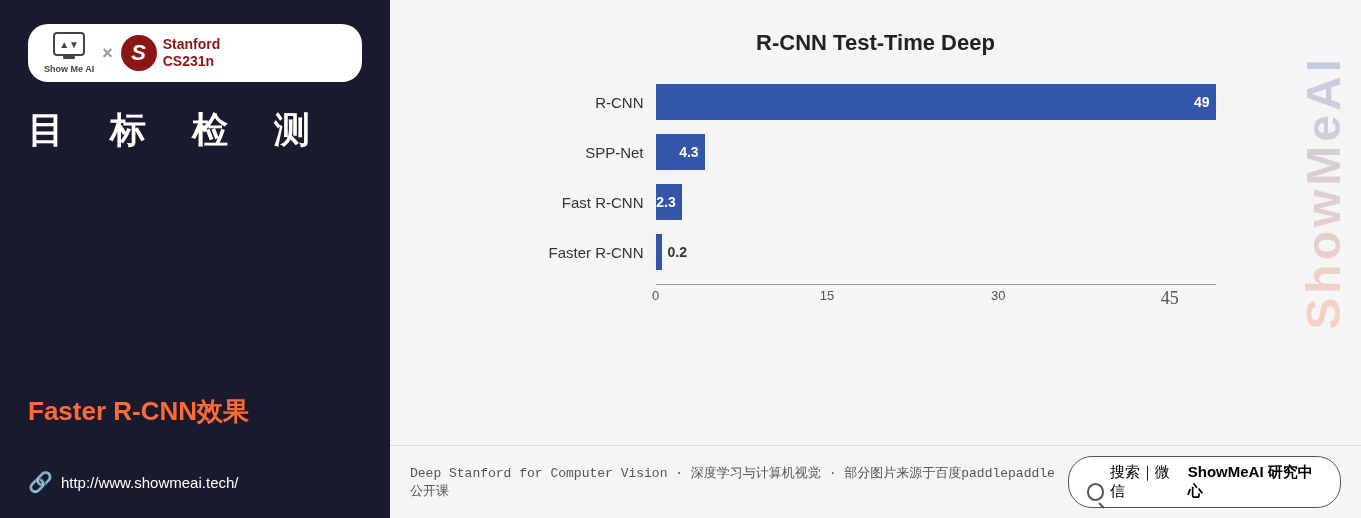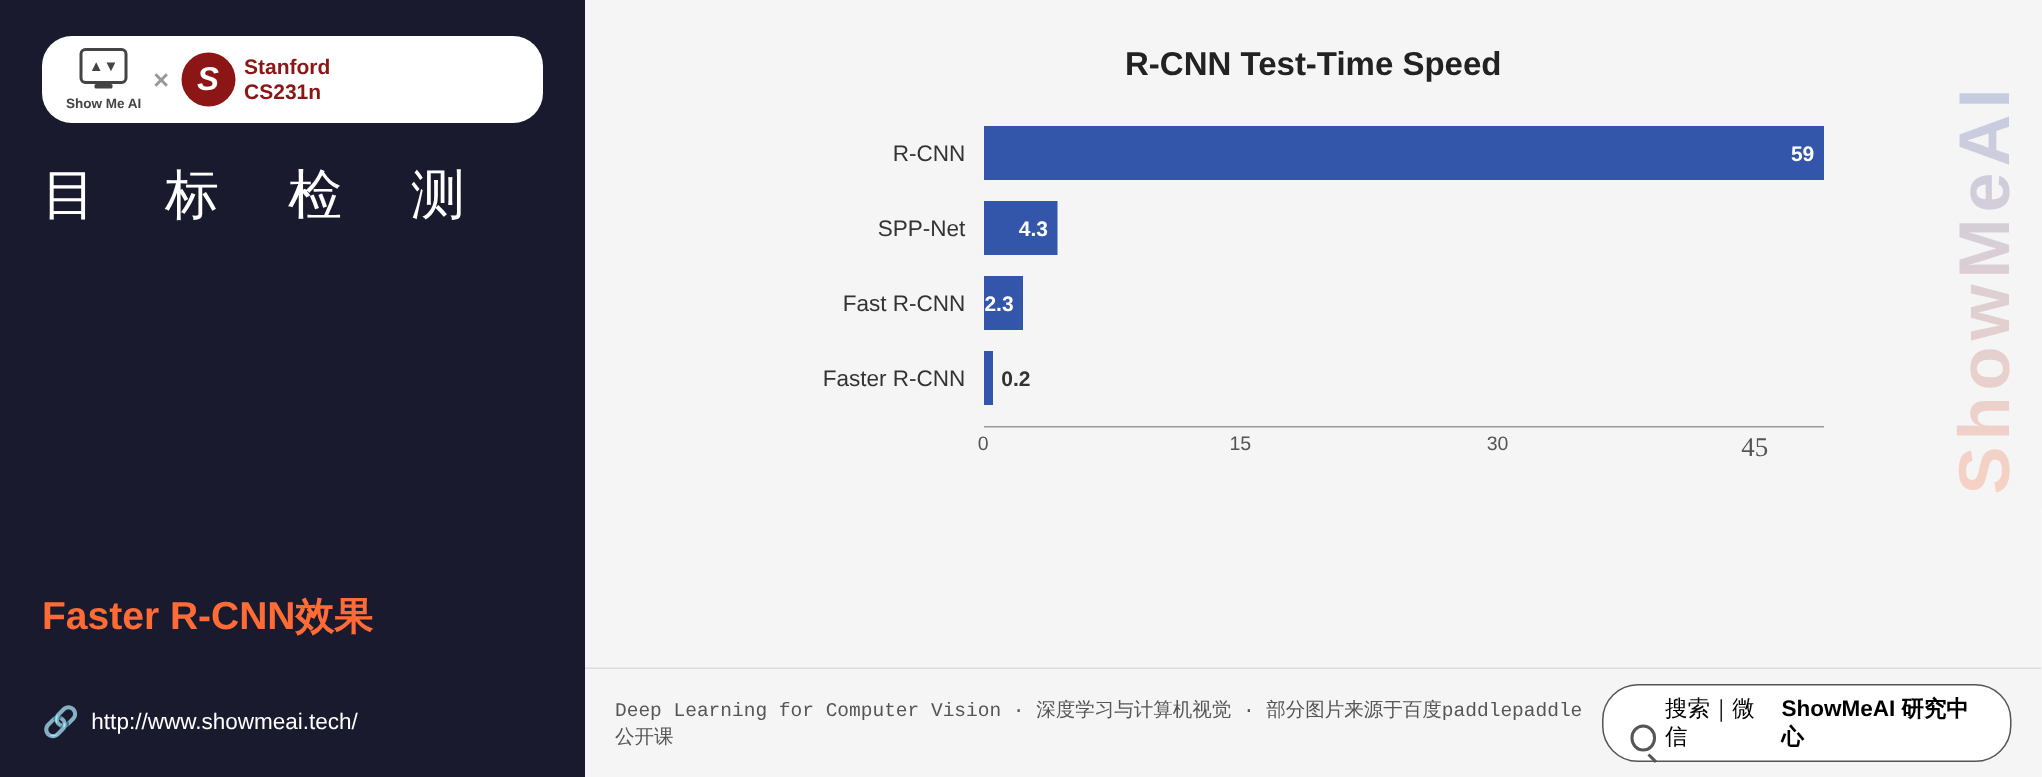--- a/index.html
+++ b/index.html
@@ -216,21 +216,21 @@
     <div style="display:flex;align-items:center;gap:6px;">
       <div style="width:36px;height:36px;background:#8c1515;color:white;border-radius:50%;display:flex;align-items:center;justify-content:center;font-size:22px;font-weight:bold;font-style:italic;">S</div>
       <div style="display:flex;flex-direction:column;line-height:1.25;">
         <span style="color:#8c1515;font-size:14px;font-weight:bold;">Stanford</span>
         <span style="color:#8c1515;font-size:14px;font-weight:bold;">CS231n</span>
       </div>
     </div>
   </div>
 
   <div style="margin-top:24px;margin-bottom:auto;">
-    <span style="font-size:36px;font-weight:normal;color:white;letter-spacing:18px;margin-top:37px;">目 标 检 测</span>
+    <span style="font-size:36px;font-weight:bold;color:white;letter-spacing:18px;margin-top:37px;">目 标 检 测</span>
   </div>
 
   <div style="margin-bottom:41px;">
     <span style="color:#ff6b35;font-size:26px;font-weight:bold;">Faster R-CNN效果</span>
   </div>
 
   <div class="website-link">
     <span style="font-size:20px;">🔗</span>
     <span>http://www.showmeai.tech/</span>
   </div>
@@ -238,29 +238,29 @@
 </div>
 
 <div class="right-panel">
 
   <div class="chart-area">
 
     <div class="watermark">
       <span class="watermark-text">ShowMeAI</span>
     </div>
 
-    <div class="chart-title">R-CNN Test-Time Speed</div>
+    <div class="chart-title">R-CNN Test-Time Deep</div>
 
     <div class="bar-chart">
 
       <div class="bar-row">
         <div class="bar-label">R-CNN</div>
         <div class="bar-container">
           <div class="bar-fill" style="width:100%;">
-            <span class="bar-value">59</span>
+            <span class="bar-value">49</span>
           </div>
         </div>
       </div>
 
       <div class="bar-row">
         <div class="bar-label">SPP-Net</div>
         <div class="bar-container">
           <div class="bar-fill" style="width:8.78%;">
             <span class="bar-value">4.3</span>
           </div>
@@ -296,21 +296,21 @@
           <span style="position:absolute;left:61.22%;transform:translateX(-50%);top:4px;font-size:13px;color:#555;">30</span>
 
           <span style="position:absolute;left:91.84%;transform:translateX(-50%);top:4px;font-size:18px;color:#555;font-family:Liberation Serif, serif;">45</span>
         </div>
       </div>
 
     </div>
   </div>
 
   <div class="bottom-bar">
-    <span class="bottom-text">Deep Learning for Computer Vision · 深度学习与计算机视觉 · 部分图片来源于百度paddlepaddle公开课</span>
+    <span class="bottom-text">Deep Stanford for Computer Vision · 深度学习与计算机视觉 · 部分图片来源于百度paddlepaddle公开课</span>
     <div class="search-badge">
       <div class="search-circle"></div>
       <span>搜索｜微信</span>
       <span class="brand-name">ShowMeAI 研究中心</span>
     </div>
   </div>
 
 </div>
 
 </body></html>

